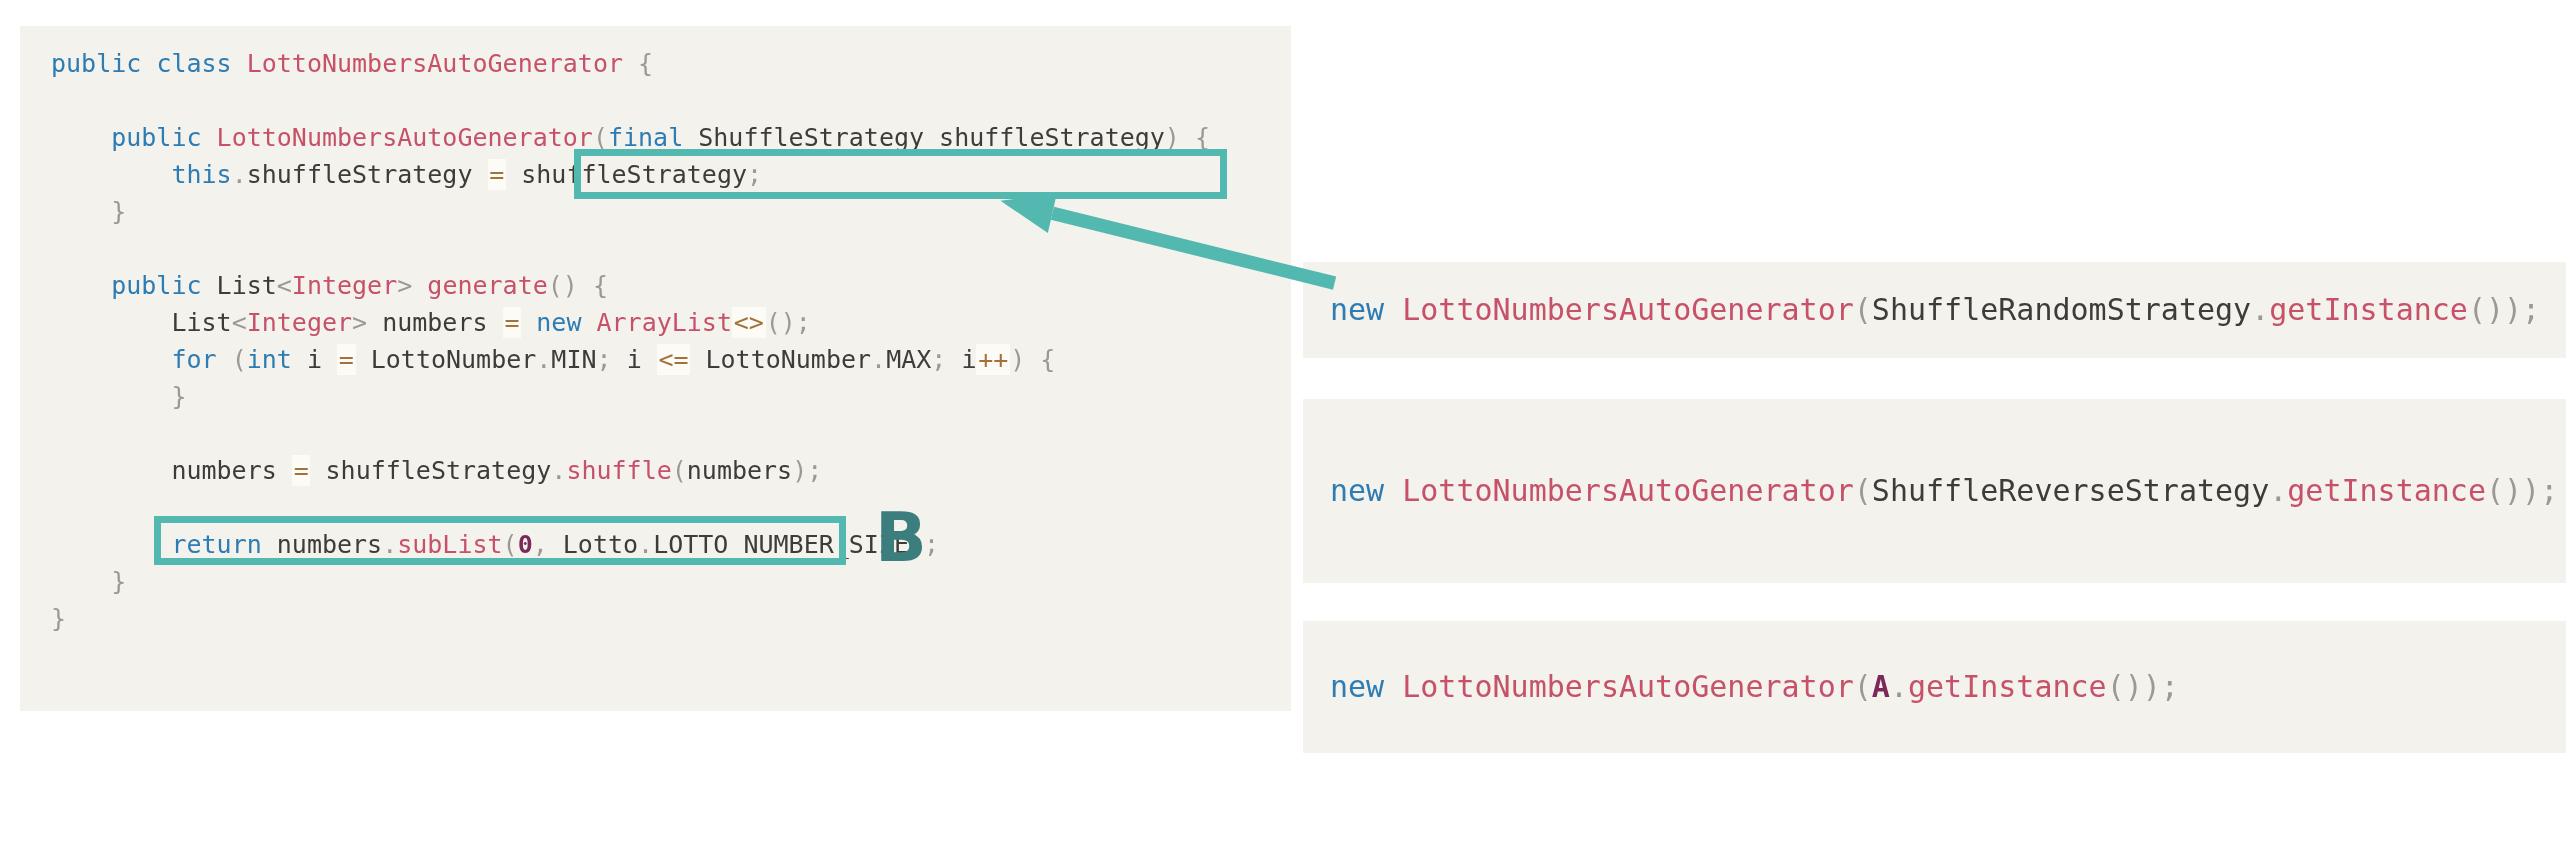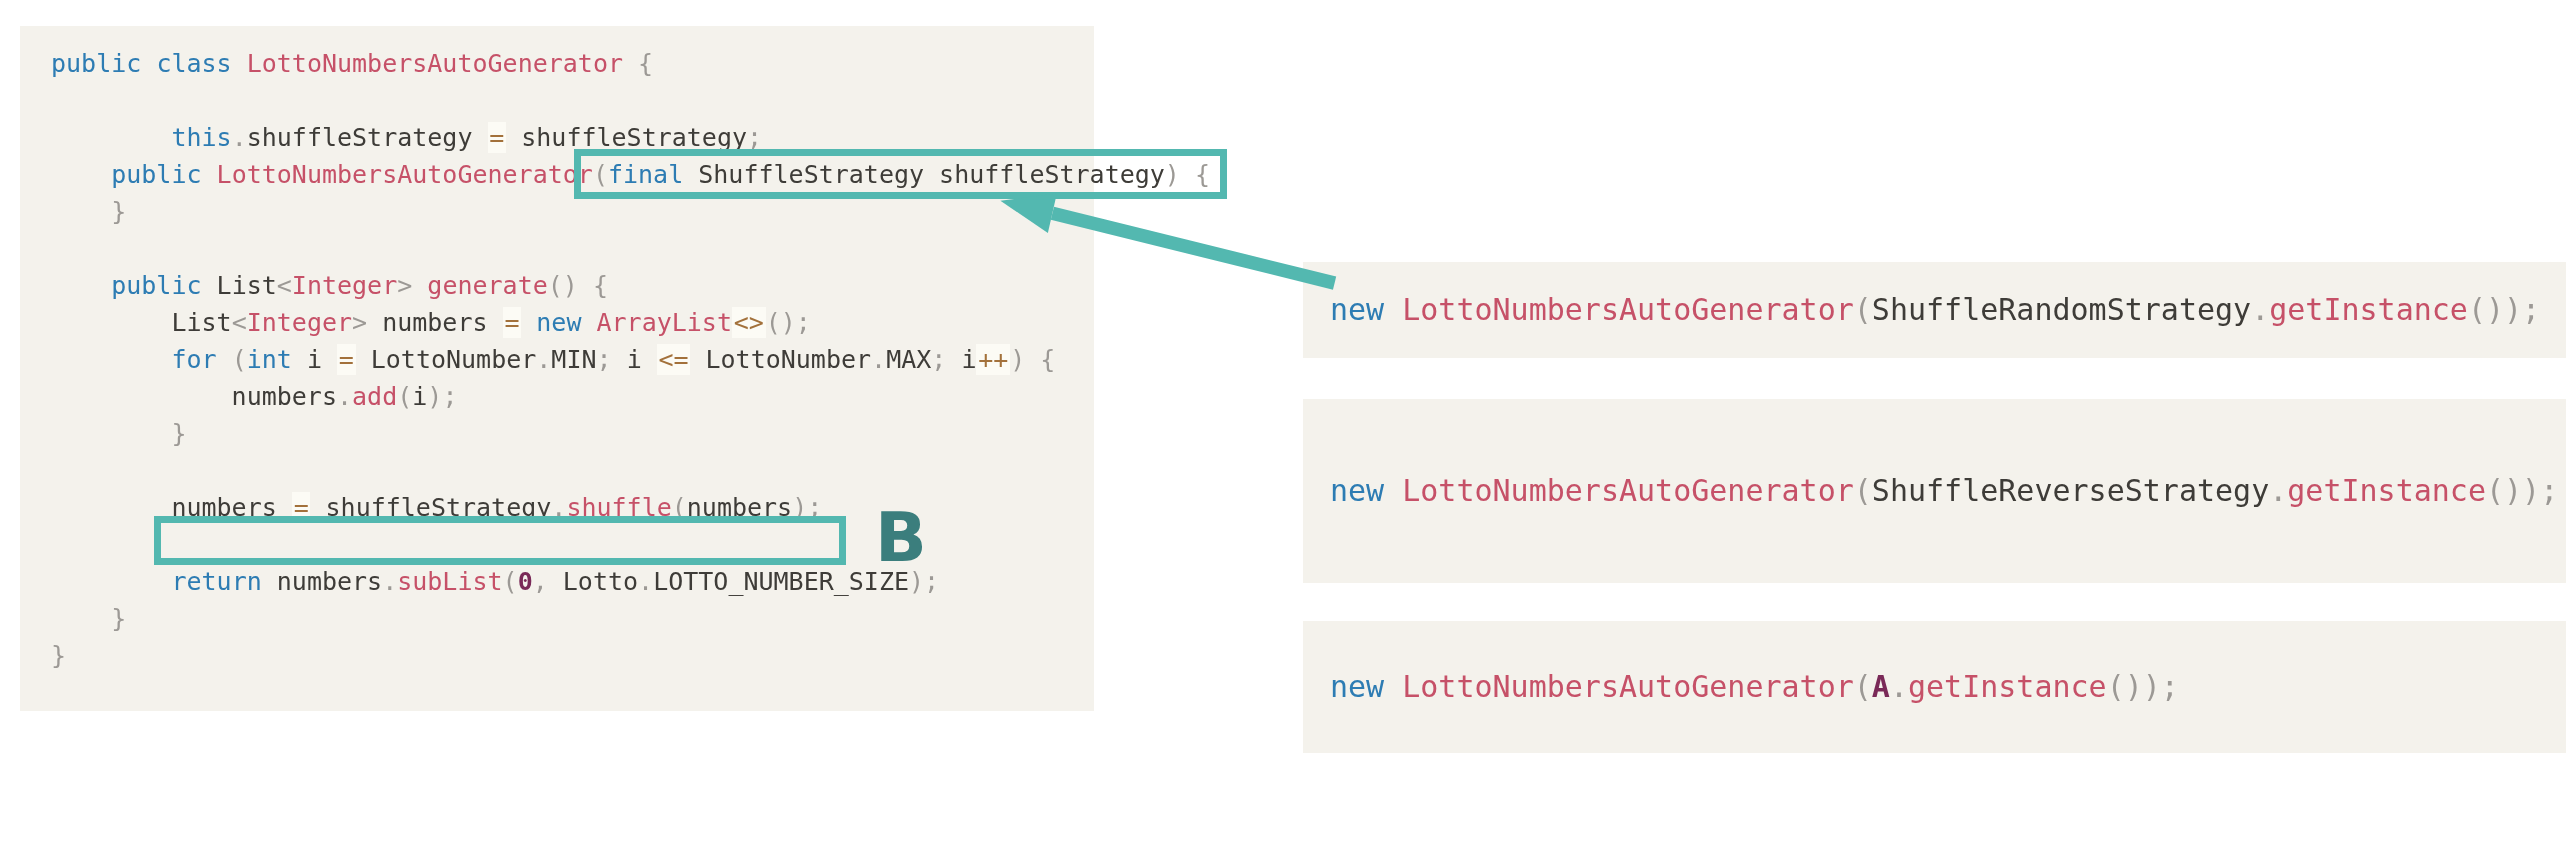--- a/index.html
+++ b/index.html
@@ -7,21 +7,21 @@
     --keyword:#2d7cb3; --name:#c65168; --plain:#3e3c38; --punct:#9c9995;
     --operator:#a3713b; --operator_bg:#fcfbf5; --const:#7a2a58;
   }
   *{margin:0;padding:0;box-sizing:border-box;}
   html,body{background:var(--page_bg);}
   body{width:2576px;height:844px;overflow:hidden;font-family:"DejaVu Sans",sans-serif;}
   .canvas{position:relative;width:2576px;height:844px;background:var(--page_bg);}
 
   .panel{position:absolute;background:var(--code_bg);}
   .code{font-family:"DejaVu Sans Mono","Liberation Mono",monospace;color:var(--plain);}
-  .left-panel{left:20px;top:26px;width:1074px;height:685px;padding:19px 0 0 31px;
+  .left-panel{left:20px;top:26px;width:1271px;height:685px;padding:19px 0 0 31px;
     font-size:25px;line-height:37px;}
   .left-panel .code-line{white-space:pre;min-height:37px;}
 
   .right-panel{left:1303px;width:1263px;display:flex;flex-direction:column;
     justify-content:center;row-gap:52px;font-size:30px;line-height:36px;}
   .right-panel .code-line{white-space:pre;padding-left:27px;min-height:36px;}
   .rp1{top:262px;height:96px;}
   .rp2{top:399px;height:184px;}
   .rp3{top:621px;height:132px;}
 
@@ -44,28 +44,27 @@
     pointer-events:none;z-index:7;}
 </style>
 </head>
 <body>
 
 <div class="canvas">
 
   <div class="panel code left-panel">
       <div class="code-line"><span class="seg k">public</span><span class="seg w"> </span><span class="seg k">class</span><span class="seg w"> </span><span class="seg n">LottoNumbersAutoGenerator</span><span class="seg w"> </span><span class="seg g">{</span></div>
       <div class="code-line"><span class="seg w"></span></div>
+      <div class="code-line"><span class="seg w">    </span><span class="seg k">public</span><span class="seg w"> </span><span class="seg n">LottoNumbersAutoGenerator</span><span class="seg g">(</span><span class="seg k">final</span><span class="seg w"> ShuffleStrategy shuffleStrategy</span><span class="seg g">) {</span></div>
       <div class="code-line"><span class="seg w">        </span><span class="seg k">this</span><span class="seg g">.</span><span class="seg w">shuffleStrategy </span><span class="seg o">=</span><span class="seg w"> shuffleStrategy</span><span class="seg g">;</span></div>
-      <div class="code-line"><span class="seg w">    </span><span class="seg k">public</span><span class="seg w"> </span><span class="seg n">LottoNumbersAutoGenerator</span><span class="seg g">(</span><span class="seg k">final</span><span class="seg w"> ShuffleStrategy shuffleStrategy</span><span class="seg g">) {</span></div>
       <div class="code-line"><span class="seg w">    </span><span class="seg g">}</span></div>
       <div class="code-line"><span class="seg w"></span></div>
       <div class="code-line"><span class="seg w">    </span><span class="seg k">public</span><span class="seg w"> List</span><span class="seg g">&lt;</span><span class="seg n">Integer</span><span class="seg g">&gt;</span><span class="seg w"> </span><span class="seg n">generate</span><span class="seg g">() {</span></div>
       <div class="code-line"><span class="seg w">        List</span><span class="seg g">&lt;</span><span class="seg n">Integer</span><span class="seg g">&gt;</span><span class="seg w"> numbers </span><span class="seg o">=</span><span class="seg w"> </span><span class="seg k">new</span><span class="seg w"> </span><span class="seg n">ArrayList</span><span class="seg o">&lt;&gt;</span><span class="seg g">();</span></div>
       <div class="code-line"><span class="seg w">        </span><span class="seg k">for</span><span class="seg w"> </span><span class="seg g">(</span><span class="seg k">int</span><span class="seg w"> i </span><span class="seg o">=</span><span class="seg w"> LottoNumber</span><span class="seg g">.</span><span class="seg w">MIN</span><span class="seg g">;</span><span class="seg w"> i </span><span class="seg o">&lt;=</span><span class="seg w"> LottoNumber</span><span class="seg g">.</span><span class="seg w">MAX</span><span class="seg g">;</span><span class="seg w"> i</span><span class="seg o">++</span><span class="seg g">) {</span></div>
-      <div class="code-line"><span class="seg w">            numbers</span><span class="seg g">.</span><span class="seg n">add</span><span class="seg g">(</span><span class="seg w">i</span><span class="seg g">);</span></div>
       <div class="code-line"><span class="seg w">        </span><span class="seg g">}</span></div>
       <div class="code-line"><span class="seg w"></span></div>
       <div class="code-line"><span class="seg w">        numbers </span><span class="seg o">=</span><span class="seg w"> shuffleStrategy</span><span class="seg g">.</span><span class="seg n">shuffle</span><span class="seg g">(</span><span class="seg w">numbers</span><span class="seg g">);</span></div>
       <div class="code-line"><span class="seg w"></span></div>
       <div class="code-line"><span class="seg w">        </span><span class="seg k">return</span><span class="seg w"> numbers</span><span class="seg g">.</span><span class="seg n">subList</span><span class="seg g">(</span><span class="seg d">0</span><span class="seg g">,</span><span class="seg w"> Lotto</span><span class="seg g">.</span><span class="seg w">LOTTO_NUMBER_SIZE</span><span class="seg g">);</span></div>
       <div class="code-line"><span class="seg w">    </span><span class="seg g">}</span></div>
       <div class="code-line"><span class="seg g">}</span></div>
     </div>
 
   <div class="panel code right-panel rp1">

